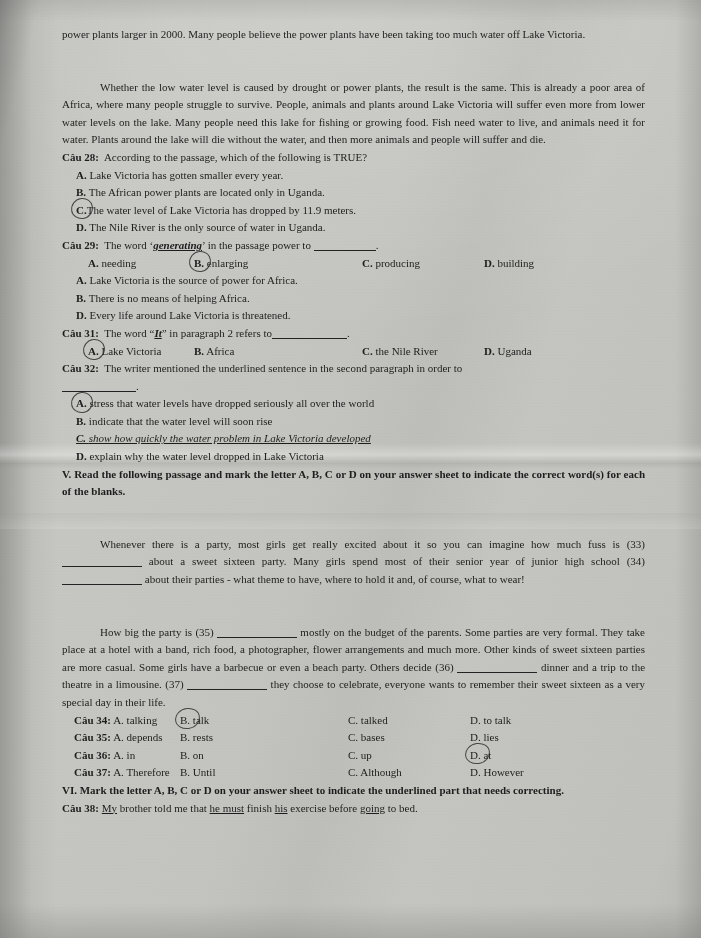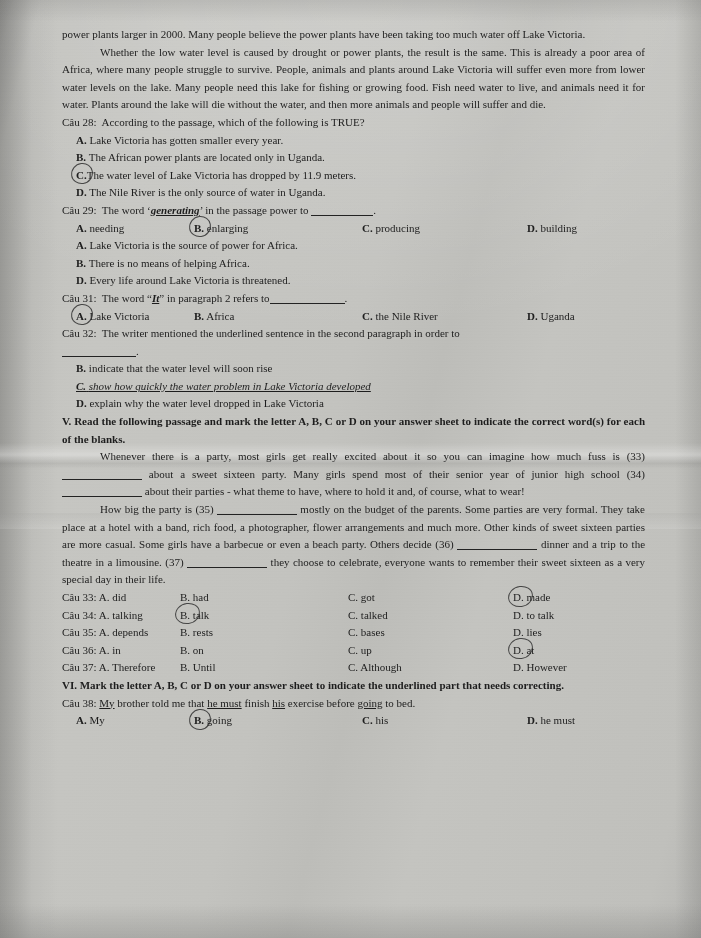--- a/index.html
+++ b/index.html
@@ -25,49 +25,49 @@
   #rightshade{position:absolute;top:0;bottom:0;right:0;width:26px;background:linear-gradient(270deg,rgba(110,110,108,.26),rgba(255,255,255,0));pointer-events:none;}
   #topshade{position:absolute;top:0;left:0;right:0;height:22px;background:linear-gradient(180deg,rgba(130,130,128,.25),rgba(255,255,255,0));pointer-events:none;}
   #botshade{position:absolute;bottom:0;left:0;right:0;height:34px;background:linear-gradient(0deg,rgba(110,110,108,.30),rgba(255,255,255,0));pointer-events:none;}
   #grain{position:absolute;inset:0;pointer-events:none;opacity:.28;
     background-image:repeating-linear-gradient(0deg,rgba(0,0,0,.035) 0px,rgba(0,0,0,0) 1px,rgba(255,255,255,.03) 2px,rgba(0,0,0,0) 3px);}
 
   #content{position:absolute;top:26px;left:62px;width:583px;color:#1d1d1d;font-size:11px;line-height:17.6px;}
 
   p{margin:0;}
   .just{text-align:justify;text-justify:inter-word;}
-  .ind{text-indent:38px;}
+  .ind{text-indent:38px;margin-top:35px;}
   .b{font-weight:bold;}
   .i{font-style:italic;text-decoration:underline;}
   .u{text-decoration:underline;}
-  .q{font-weight:normal;}
+  .q{font-weight:bold;}
   .qline{margin-top:0;}
   .opts{position:relative;padding-left:14px;}
   .blank{display:inline-block;border-bottom:1px solid #222;width:62px;vertical-align:-2px;}
   .blank.w75{width:75px;}
   .blank.w80{width:80px;}
   .sect{font-weight:bold;}
 
   
   .circ{position:relative;display:inline-block;}
   .circ::after{
     content:"";position:absolute;left:-5px;top:-3.5px;width:20px;height:19px;
     border:1.35px solid #2a2a2a;border-radius:52% 48% 50% 50%/54% 46% 54% 46%;
     transform:rotate(-7deg);opacity:.82;pointer-events:none;
   }
   .circ.wide::after{width:23px;left:-5px;}
   #blank32{display:inline-block;border-bottom:1.1px solid #222;width:74px;vertical-align:-2px;}
 
   .tbl{position:relative;}
   .tbl .r{position:relative;height:17.6px;white-space:nowrap;}
   .tbl .r>span{position:absolute;top:0;}
-  .c0{left:0;}
+  .c0{left:12px;}
   .c1{left:118px;}
   .c2{left:286px;}
-  .c3{left:451px;}
+  .c3{left:408px;}
 </style>
 </head>
 <body>
 
 <div id="page">
   <div id="topshade"></div>
   <div id="leftshade"></div>
   <div id="rightshade"></div>
   <div id="botshade"></div>
   <div class="crease" id="crease1"></div>
@@ -108,36 +108,31 @@
         <span class="c0"><span class="b circ">A.</span> <span>Lake Victoria</span></span>
         <span class="c1"><span class="b">B.</span> <span>Africa</span></span>
         <span class="c2"><span class="b">C.</span> <span>the Nile River</span></span>
         <span class="c3"><span class="b">D.</span> <span>Uganda</span></span>
       </div>
     </div>
 
     <p class="just"><span class="q">Câu 32:</span>&nbsp; <span>The writer mentioned the underlined sentence in the second paragraph in order to</span></p>
     <p><span id="blank32"></span>.</p>
     <div class="opts">
+      <p><span class="b circ">A.</span> <span>stress that water levels have dropped seriously all over the world</span></p>
       <p><span class="b">B.</span> <span>indicate that the water level will soon rise</span></p>
       <p class="i"><span class="b">C.</span> <span>show how quickly the water problem in Lake Victoria developed</span></p>
       <p><span class="b">D.</span> <span>explain why the water level dropped in Lake Victoria</span></p>
     </div>
 
     <p class="sect just">V. Read the following passage and mark the letter A, B, C or D on your answer sheet to indicate the correct word(s) for each of the blanks.</p>
     <p class="just ind"><span>Whenever there is a party, most girls get really excited about it so you can imagine how much fuss is (33)</span> <span class="blank w80"></span> <span>about a sweet sixteen party. Many girls spend most of their senior year of junior high school (34)</span> <span class="blank w80"></span> <span>about their parties - what theme to have, where to hold it and, of course, what to wear!</span></p>
     <p class="just ind"><span>How big the party is (35)</span> <span class="blank w80"></span> <span>mostly on the budget of the parents. Some parties are very formal. They take place at a hotel with a band, rich food, a photographer, flower arrangements and much more. Other kinds of sweet sixteen parties are more casual. Some girls have a barbecue or even a beach party. Others decide (36)</span> <span class="blank w80"></span> <span>dinner and a trip to the theatre in a limousine. (37)</span> <span class="blank w80"></span> <span>they choose to celebrate, everyone wants to remember their sweet sixteen as a very special day in their life.</span></p>
 
     <div class="tbl">
-      <div class="r">
-        <span class="c0"><span class="q">Câu 33:</span> <span>A. did</span></span>
-        <span class="c1">B. had</span>
-        <span class="c2">C. got</span>
-        <span class="c3 circ wide">D. made</span>
-      </div>
       <div class="r">
         <span class="c0"><span class="q">Câu 34:</span> <span>A. talking</span></span>
         <span class="c1 circ wide">B. talk</span>
         <span class="c2">C. talked</span>
         <span class="c3">D. to talk</span>
       </div>
       <div class="r">
         <span class="c0"><span class="q">Câu 35:</span> <span>A. depends</span></span>
         <span class="c1">B. rests</span>
         <span class="c2">C. bases</span>
@@ -152,24 +147,16 @@
       <div class="r">
         <span class="c0"><span class="q">Câu 37:</span> <span>A. Therefore</span></span>
         <span class="c1">B. Until</span>
         <span class="c2">C. Although</span>
         <span class="c3">D. However</span>
       </div>
     </div>
 
     <p class="sect just">VI. Mark the letter A, B, C or D on your answer sheet to indicate the underlined part that needs correcting.</p>
     <p><span class="q">Câu 38:</span> <span class="u">My</span><span> brother told me that </span><span class="u">he must</span><span> finish </span><span class="u">his</span><span> exercise before </span><span class="u">going</span><span> to bed.</span></p>
-    <div class="opts tbl">
-      <div class="r">
-        <span class="c0"><span class="b">A.</span> <span>My</span></span>
-        <span class="c1"><span class="b circ">B.</span> <span>going</span></span>
-        <span class="c2"><span class="b">C.</span> <span>his</span></span>
-        <span class="c3"><span class="b">D.</span> <span>he must</span></span>
-      </div>
-    </div>
 
   </div>
   <div id="grain"></div>
 </div>
 
 </body></html>

